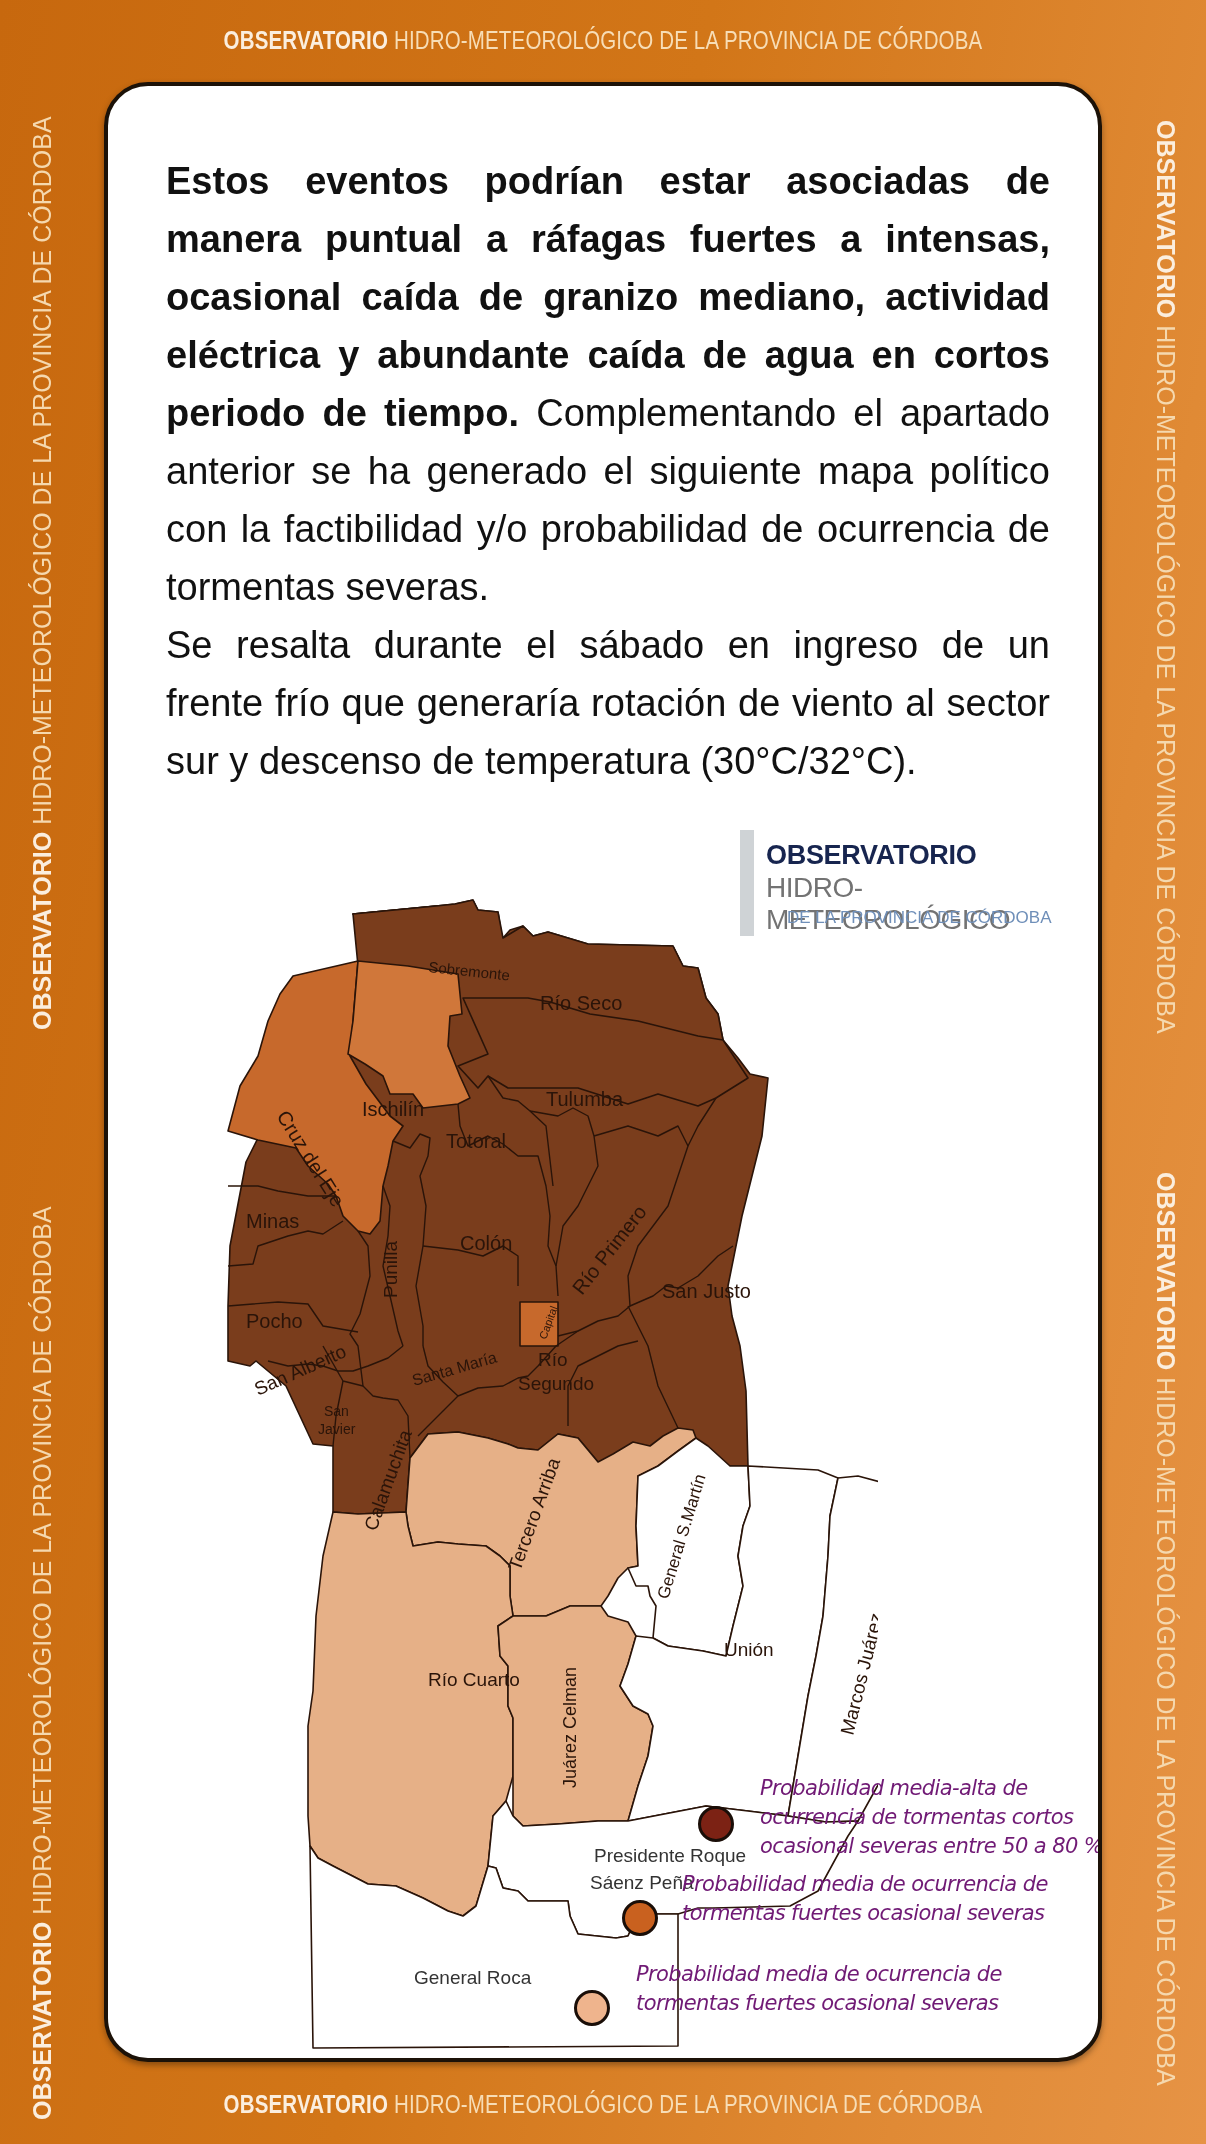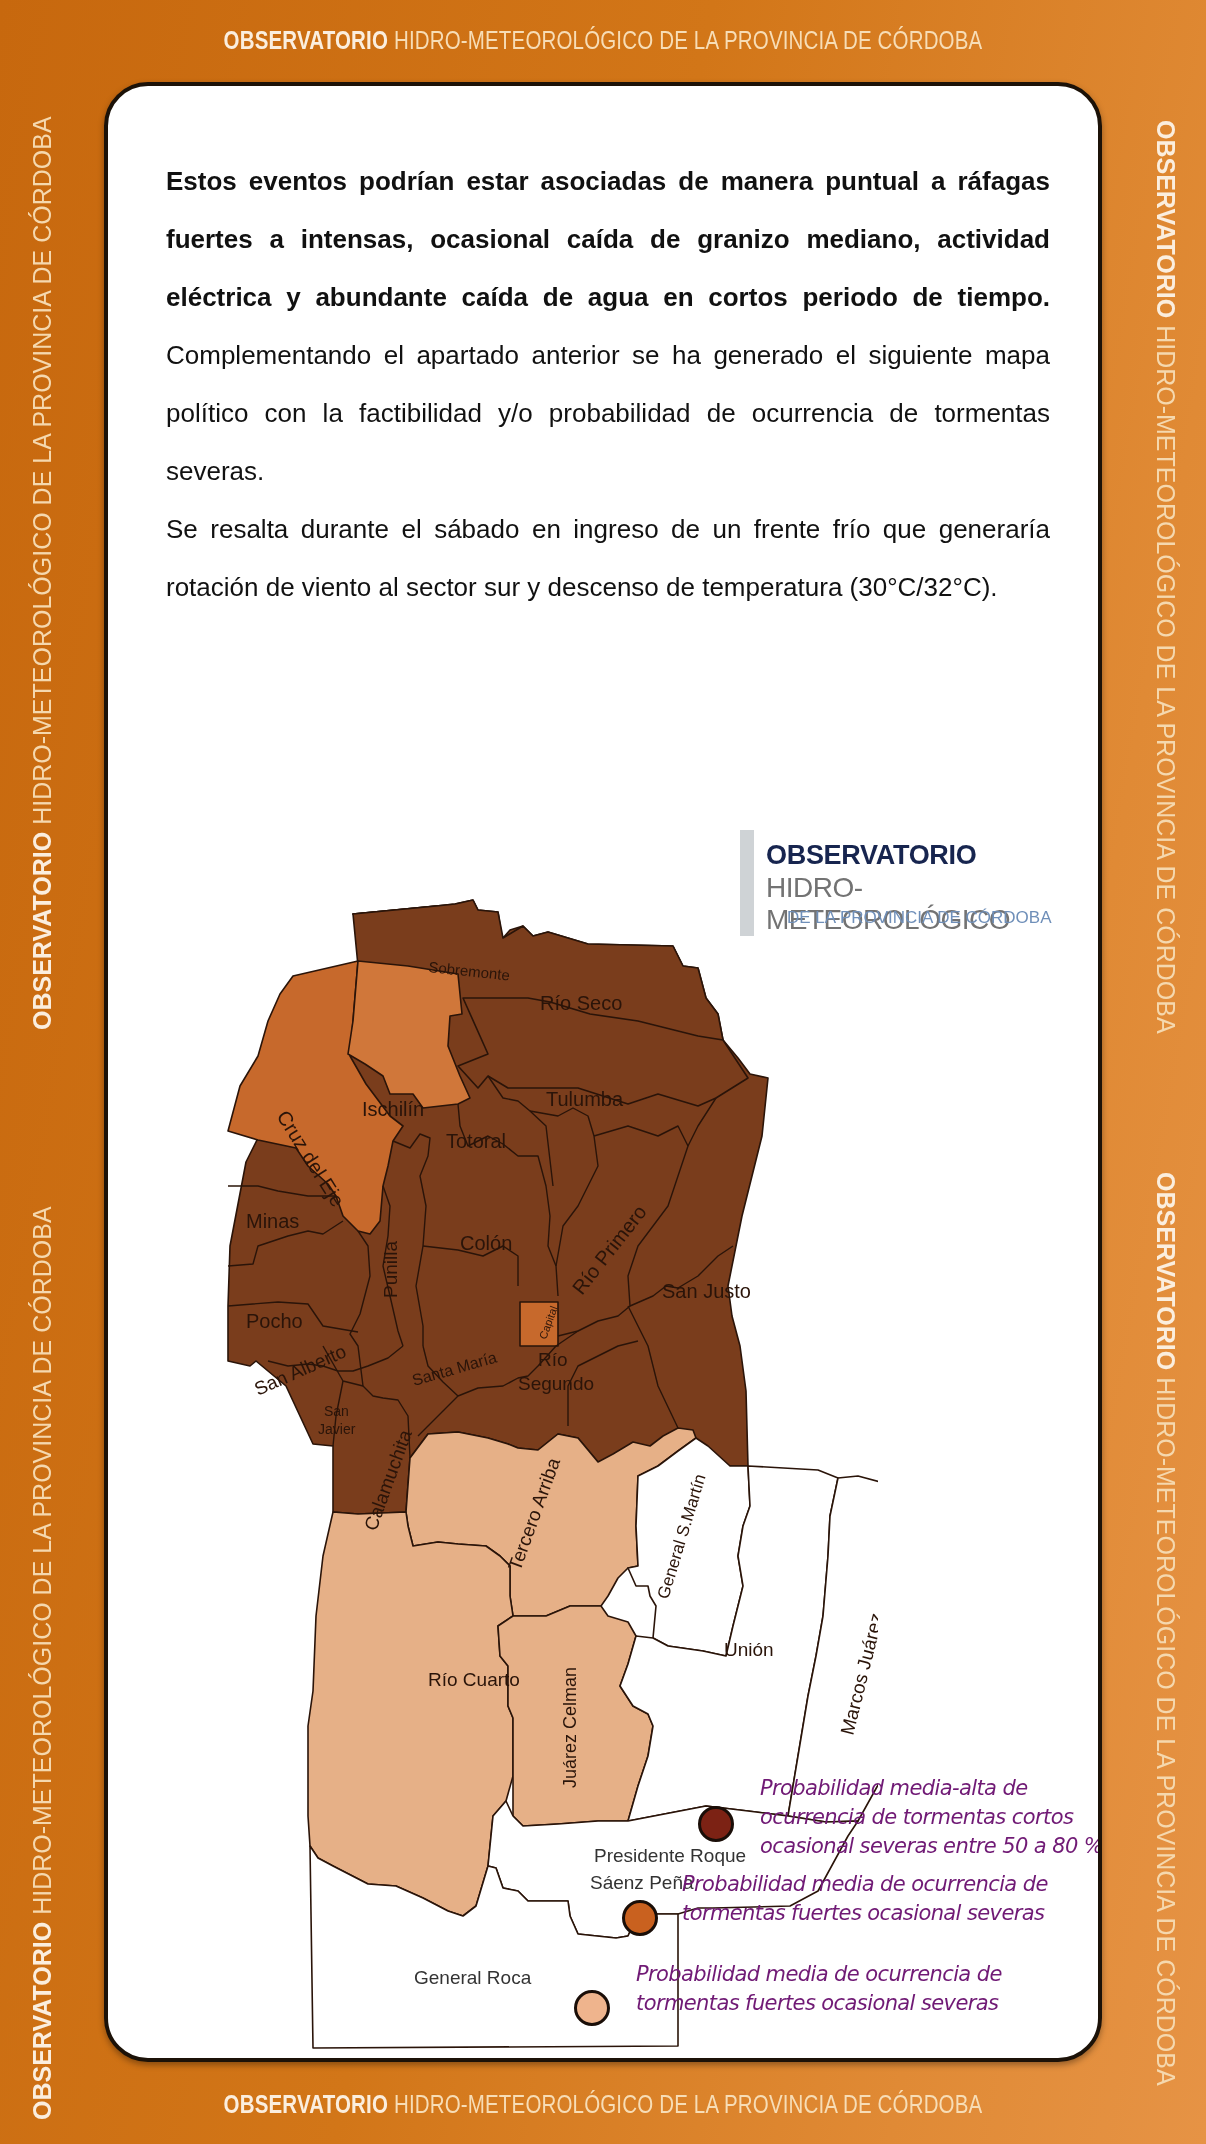--- a/index.html
+++ b/index.html
@@ -26,21 +26,21 @@
 
   .card {
     position: absolute; left: 104px; top: 82px; width: 998px; height: 1980px;
     background: #ffffff; border: 4px solid #1c1208; border-radius: 44px;
     box-shadow: 0 3px 6px rgba(0,0,0,0.35);
     box-sizing: border-box; overflow: hidden;
   }
   .para {
     position: absolute; left: 58px; top: 66px; width: 884px;
     font-family: "Liberation Sans", "DejaVu Sans", sans-serif;
-    font-size: 26px; line-height: 58px; color: #111;
+    font-size: 38px; line-height: 58px; color: #111;
     text-align: justify; text-align-last: left;
   }
   .para .bold { font-weight: 700; }
   .para p { margin: 0; }
 
   .logo {
     position: absolute; left: 632px; top: 744px; height: 106px; width: 340px;
   }
   .logo .bar { position: absolute; left: 0; top: 0; width: 14px; height: 106px; background: #cfd3d6; }
   .logo .l1 { position: absolute; left: 26px; top: 10px; font-size: 27px; font-weight: 700; color: #17254f; letter-spacing: -0.3px; }

